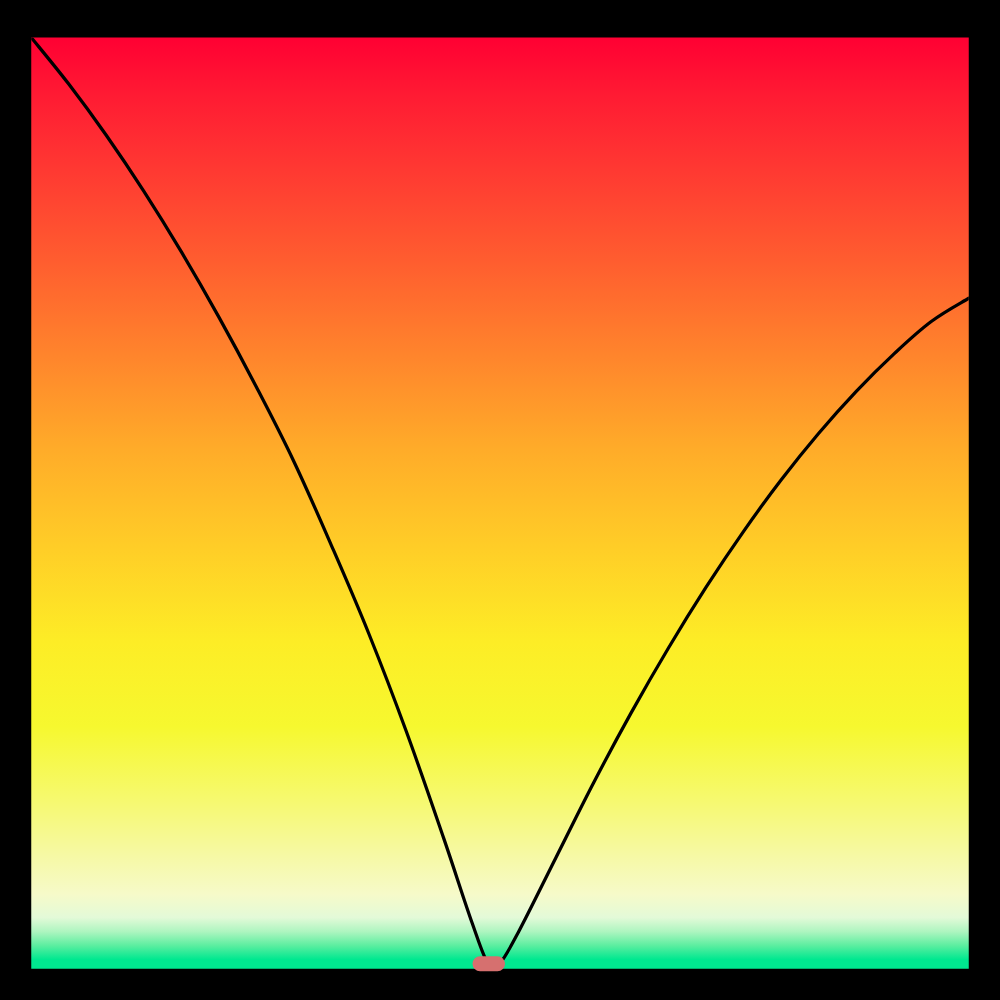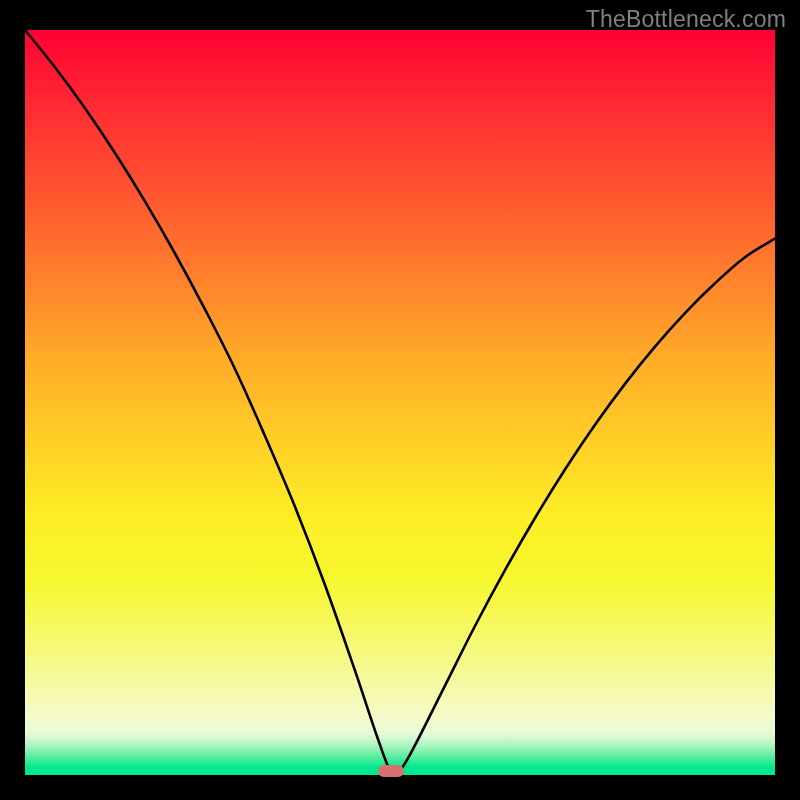--- a/index.html
+++ b/index.html
@@ -63,21 +63,20 @@
     border-radius: 6px;
     background: #d6706f;
     transform: translate(-50%, -50%);
     z-index: 5;
   }
 </style>
 </head>
 <body>
 
 <div class="frame">
-  <div class="watermark">TheBottleneck.com</div>
 
   <div class="plot">
     <div class="gradient"></div>
     <svg class="curve" viewBox="0 0 750 745" preserveAspectRatio="none">
       <path id="curve-path" fill="none" stroke="#000" stroke-width="2.6" stroke-linecap="round" stroke-linejoin="round" d="M 0.00 0.00 C 5.40 6.71, 19.20 23.17, 30.00 37.25 C 40.80 51.33, 49.20 62.80, 60.00 78.23 C 70.80 93.65, 79.20 106.16, 90.00 122.93 C 100.80 139.69, 109.20 153.25, 120.00 171.35 C 130.80 189.45, 139.20 204.06, 150.00 223.50 C 160.80 242.94, 169.20 258.59, 180.00 279.38 C 190.80 300.16, 199.20 316.18, 210.00 338.97 C 220.80 361.77, 229.20 381.22, 240.00 406.02 C 250.80 430.83, 259.20 449.98, 270.00 476.80 C 280.80 503.62, 289.20 525.52, 300.00 555.02 C 310.80 584.53, 320.55 613.21, 330.00 640.70 C 339.45 668.19, 346.02 689.51, 352.50 707.75 C 358.98 725.99, 361.95 736.12, 366.00 742.02 C 370.05 747.92, 370.68 745.36, 375.00 740.53 C 379.32 735.70, 381.90 730.49, 390.00 715.20 C 398.10 699.91, 409.20 677.06, 420.00 655.60 C 430.80 634.14, 439.20 616.79, 450.00 596.00 C 460.80 575.21, 469.20 559.57, 480.00 540.13 C 490.80 520.68, 499.20 506.08, 510.00 487.98 C 520.80 469.87, 529.20 456.31, 540.00 439.55 C 550.80 422.79, 559.20 410.27, 570.00 394.85 C 580.80 379.43, 589.20 367.96, 600.00 353.88 C 610.80 339.79, 619.20 329.36, 630.00 316.63 C 640.80 303.89, 649.20 294.50, 660.00 283.10 C 670.80 271.70, 679.20 263.36, 690.00 253.30 C 700.80 243.24, 709.20 235.27, 720.00 227.23 C 730.80 219.18, 744.60 211.95, 750.00 208.60"></path>
     </svg>
     <div id="marker" class="marker" style="left: 366px; top: 741.275px;"></div>
   </div>
 </div>
 

